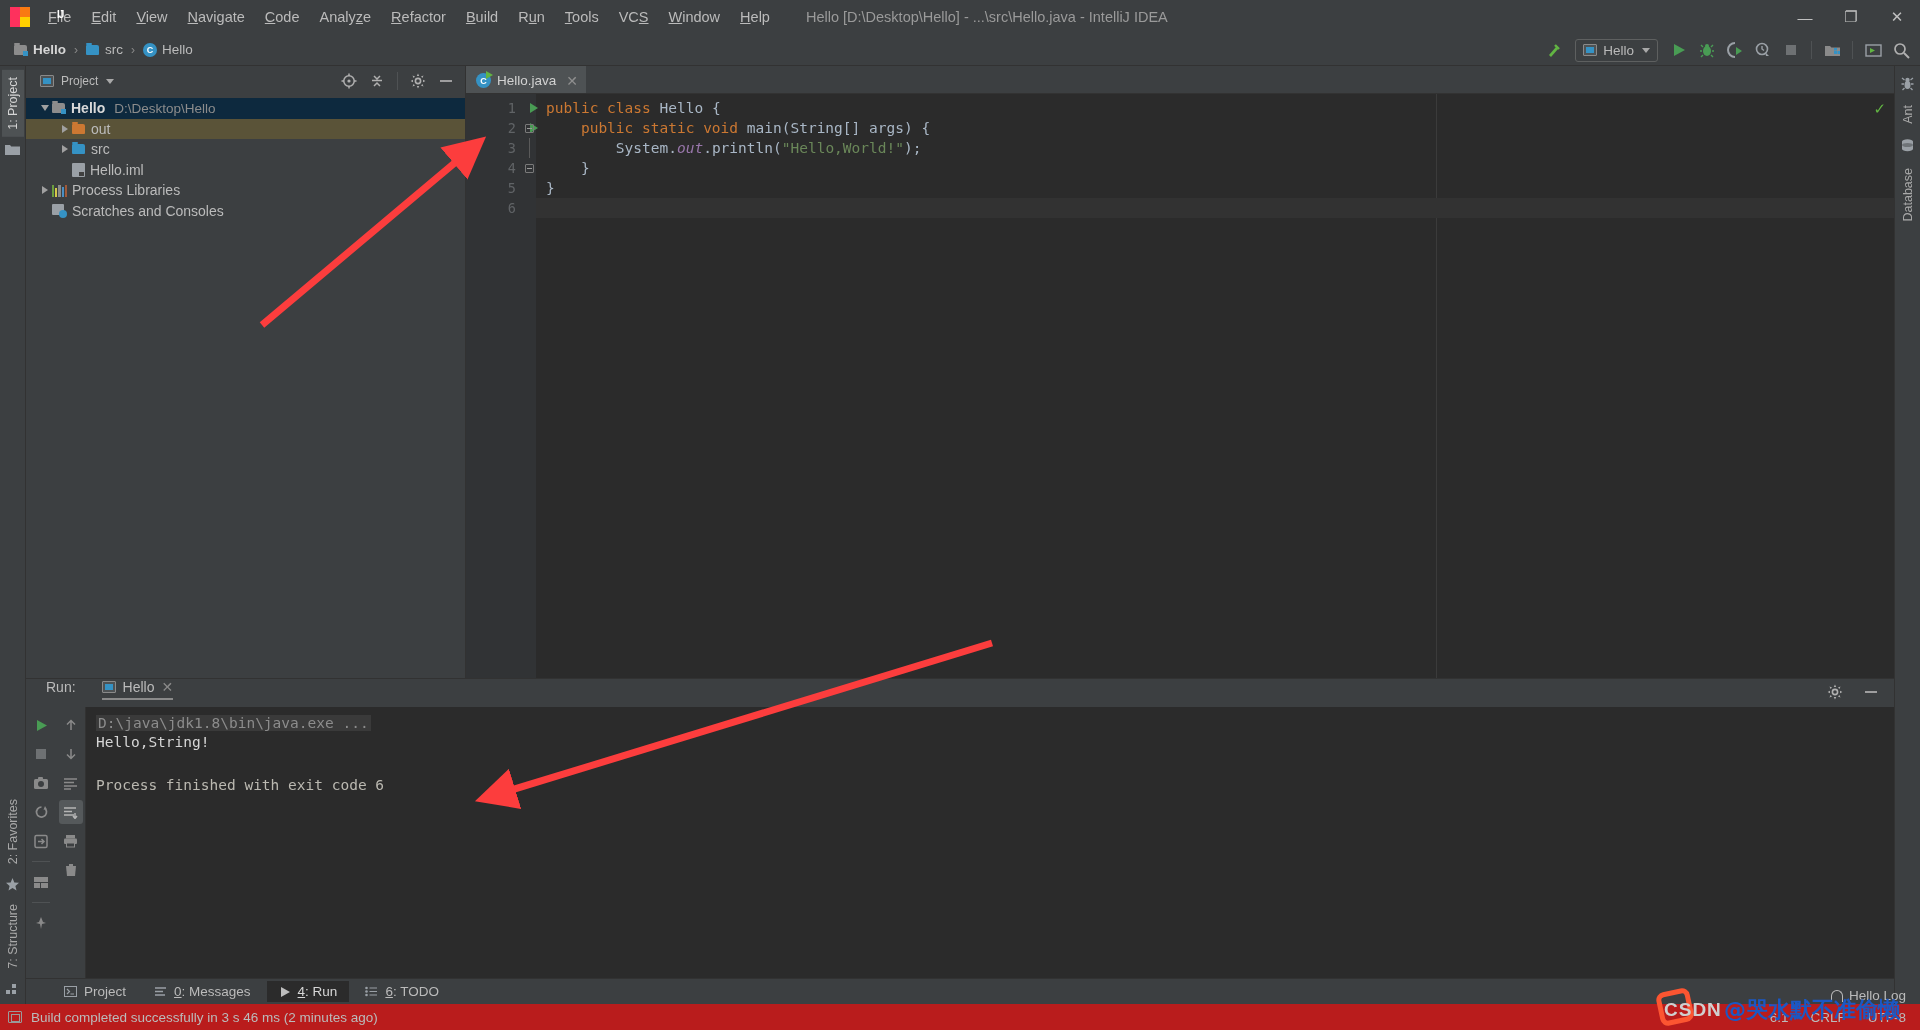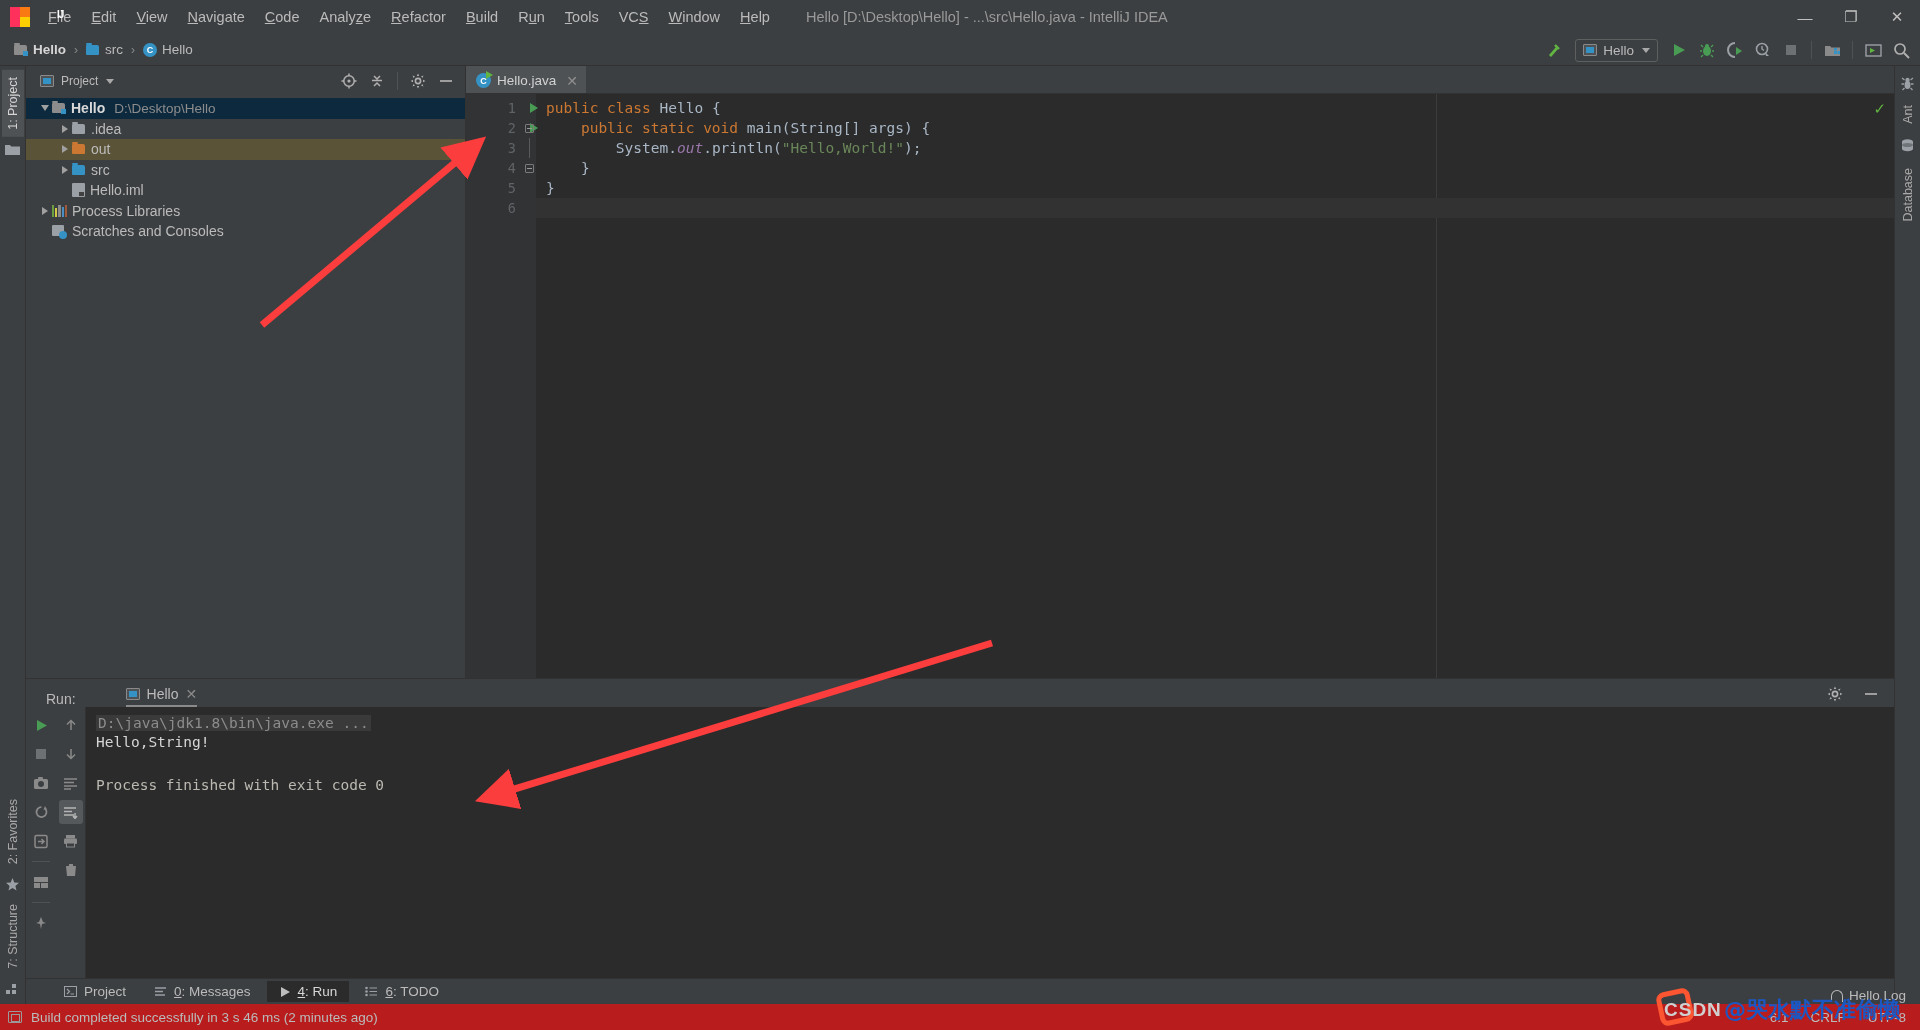--- a/index.html
+++ b/index.html
@@ -159,21 +159,21 @@
   .s  { color: #6a8759; }
   .fld{ color: #9876aa; font-style: italic; }
   .cls{ color: #a9b7c6; }
   .rightmargin { position: absolute; top: 0; bottom: 0; width: 1px; background: #3b3b3b; left: 900px; }
   .curline { position: absolute; left: 0; right: 0; height: 20px; background: #323232; }
   .checkmark { position: absolute; right: 8px; top: 6px; color: #62b543; font-size: 15px; }
 
   
   .runwin { height: 300px; flex: none; background: #3c3f41; display: flex; flex-direction: column;
             border-top: 1px solid #323232; }
-  .runhead { height: 28px; display: flex; align-items: flex-end; padding-left: 20px; position: relative; flex: none; gap: 24px; }
+  .runhead { height: 28px; display: flex; align-items: flex-start; padding-left: 20px; position: relative; flex: none; }
   .runhead .lbl { color: #bbbbbb; font-size: 14px; }
   .rtab { display: flex; align-items: center; gap: 7px; margin-left: 26px; color: #bbbbbb;
           font-size: 14px; padding-bottom: 3px; border-bottom: 2px solid #8a8a8a; }
   .rtab .x { color: #8a8a8a; font-size: 14px; }
   .runhead .acts { position: absolute; right: 10px; display: flex; align-items: center; gap: 10px; }
 
   .runbody { flex: 1 1 auto; display: flex; min-height: 0; }
   .runtools { width: 30px; flex: none; display: flex; flex-direction: column; align-items: center;
               padding-top: 6px; gap: 5px; background: #3c3f41; }
   .runtools2 { width: 30px; flex: none; display: flex; flex-direction: column; align-items: center;
@@ -418,29 +418,20 @@
                 <span class="tarrow open">
                   <span class="t"></span>
                 </span>
                 <span class="ic-module">
                   <span class="f"></span>
                   <span class="sq"></span>
                 </span>
                 <span class="tname bold">Hello</span>
                 <span class="tpath">D:\Desktop\Hello</span>
               </div>
-              <div class="trow" style="padding-left: 32px;">
-                <span class="tarrow">
-                  <span class="t"></span>
-                </span>
-                <span class="ic-folder grey">
-                  <span class="f"></span>
-                </span>
-                <span class="tname">.idea</span>
-              </div>
               <div class="trow hl" style="padding-left: 32px;">
                 <span class="tarrow">
                   <span class="t"></span>
                 </span>
                 <span class="ic-folder orange">
                   <span class="f"></span>
                 </span>
                 <span class="tname">out</span>
               </div>
               <div class="trow" style="padding-left: 32px;">
@@ -644,21 +635,21 @@
               <svg width="14" height="14" viewBox="0 0 14 14">
                   <path d="M2 3 H12 L11 13 H3 Z" fill="#8a8a8a"></path>
                   <rect x="5" y="1" width="4" height="2" fill="#8a8a8a"></rect>
                 </svg>
             </div>
           </div>
 
           <div class="console">
             <div><span class="cmdline">D:\java\jdk1.8\bin\java.exe ...</span></div>
             <div class="outline">Hello,String!</div>
-            <div class="exitline">Process finished with exit code 0</div>
+            <div class="exitline">Process finished with exit code 6</div>
           </div>
         </div>
       </div>
 
       <div class="bottombar" id="bottom-root">
           <div class="btab">
             <svg width="13" height="11" viewBox="0 0 13 11">
               <rect x="0.5" y="0.5" width="12" height="10" stroke="#9aa0a6" fill="none"></rect>
               <path d="M3 3 L5.5 5.5 L3 8 M6.5 8 H10" stroke="#9aa0a6" stroke-width="1.2" fill="none"></path>
             </svg>

